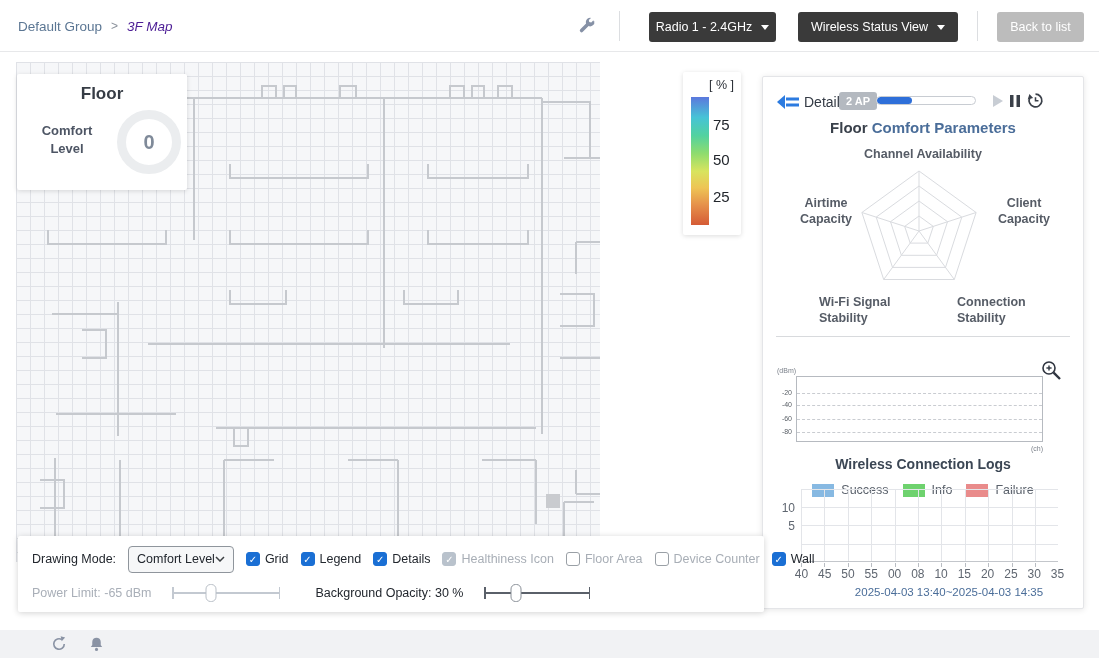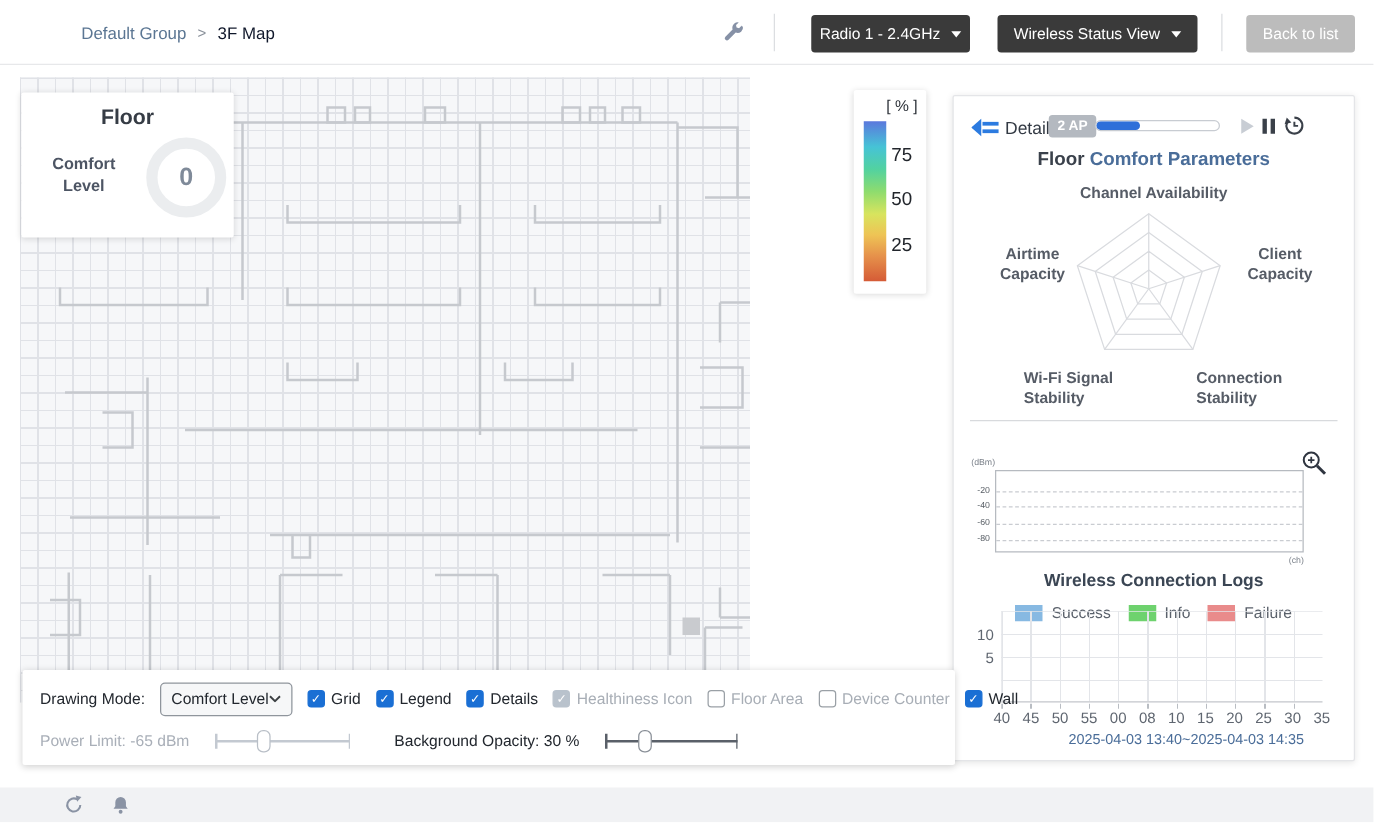--- a/index.html
+++ b/index.html
@@ -2,24 +2,24 @@
 <html><head>
 <meta charset="utf-8">
 <style>
   * { margin:0; padding:0; box-sizing:border-box; }
   html,body { background:#fff; }
   body { font-family:"Liberation Sans","DejaVu Sans",sans-serif; }
   .page { position:relative; width:1099px; height:658px; background:#fff; overflow:hidden; }
 
   
   .topbar { position:absolute; left:0; top:0; width:1099px; height:52px; background:#fff; border-bottom:1px solid #e7e8ea; z-index:20; }
-  .crumbs { position:absolute; left:18px; top:0; height:52px; display:flex; align-items:center; gap:9px; font-size:13.5px;margin-left:47px; }
+  .crumbs { position:absolute; left:18px; top:0; height:52px; display:flex; align-items:center; gap:9px; font-size:13.5px; }
   .crumb-link { color:#5b7693; cursor:pointer; }
   .crumb-sep { color:#8a919b; font-size:12px; }
-  .crumb-cur { color:#0f172a; }
+  .crumb-cur { color:#4c1d95;font-style:italic; }
   .wrench { position:absolute; left:577px; top:16px; width:20px; height:20px; cursor:pointer; }
   .vdiv { position:absolute; top:11px; width:1px; height:30px; background:#dcdee1; }
   .dark-btn { position:absolute; top:12px; height:30px; background:#3a3a3a; border-radius:3px; color:#fff; font-size:12.5px; display:flex; align-items:center; justify-content:center; gap:9px; cursor:pointer; }
   .caret { width:0; height:0; border-left:4px solid transparent; border-right:4px solid transparent; border-top:5px solid #fff; }
   .back-btn { position:absolute; left:997px; top:12px; width:87px; height:30px; background:#bcbcbc; border-radius:3px; color:#fff; font-size:12.5px; display:flex; align-items:center; justify-content:center; cursor:pointer; }
 
   
   .map { position:absolute; left:16px; top:62px; width:584px; height:500px; z-index:1;
          background-color:#f6f7f9;
          background-image:repeating-linear-gradient(to right,#e0e2e7 0 1px,transparent 1px 14px),

